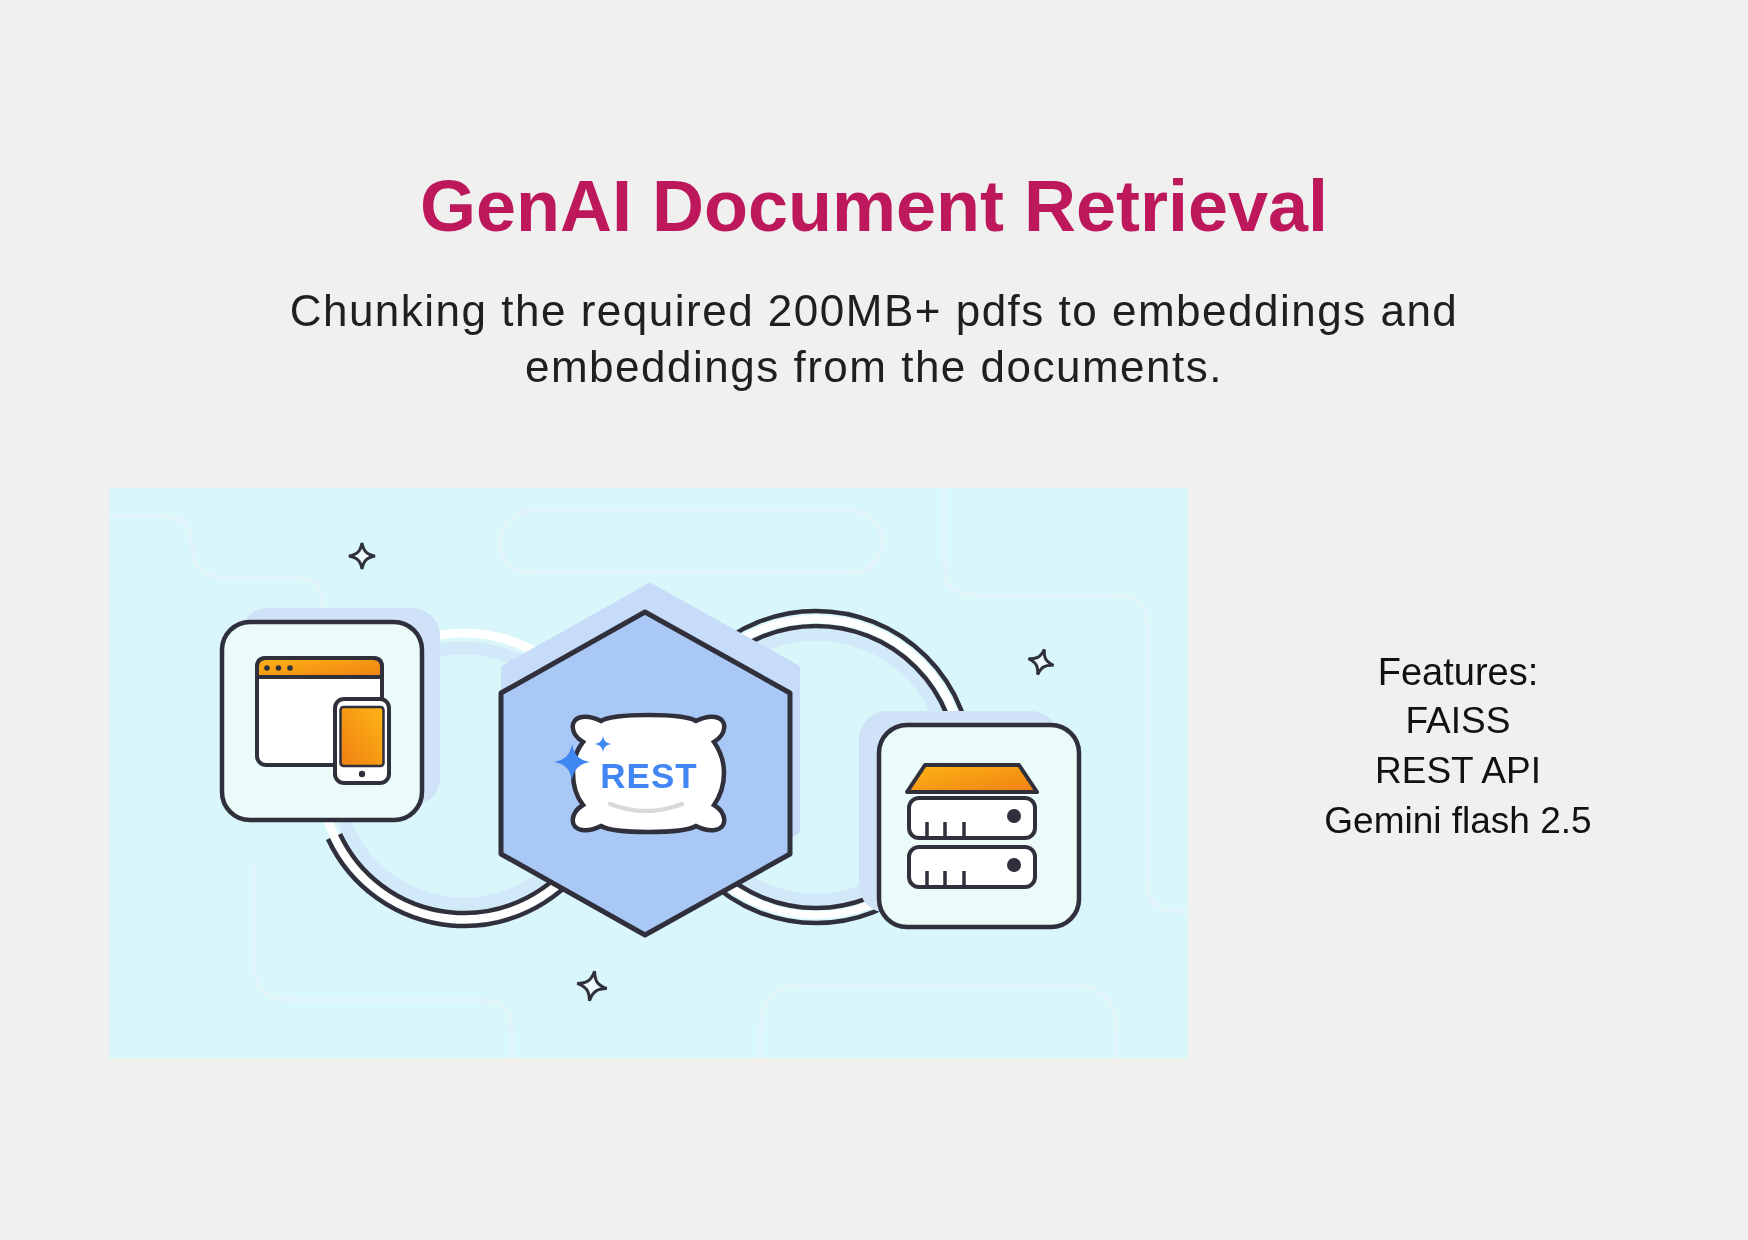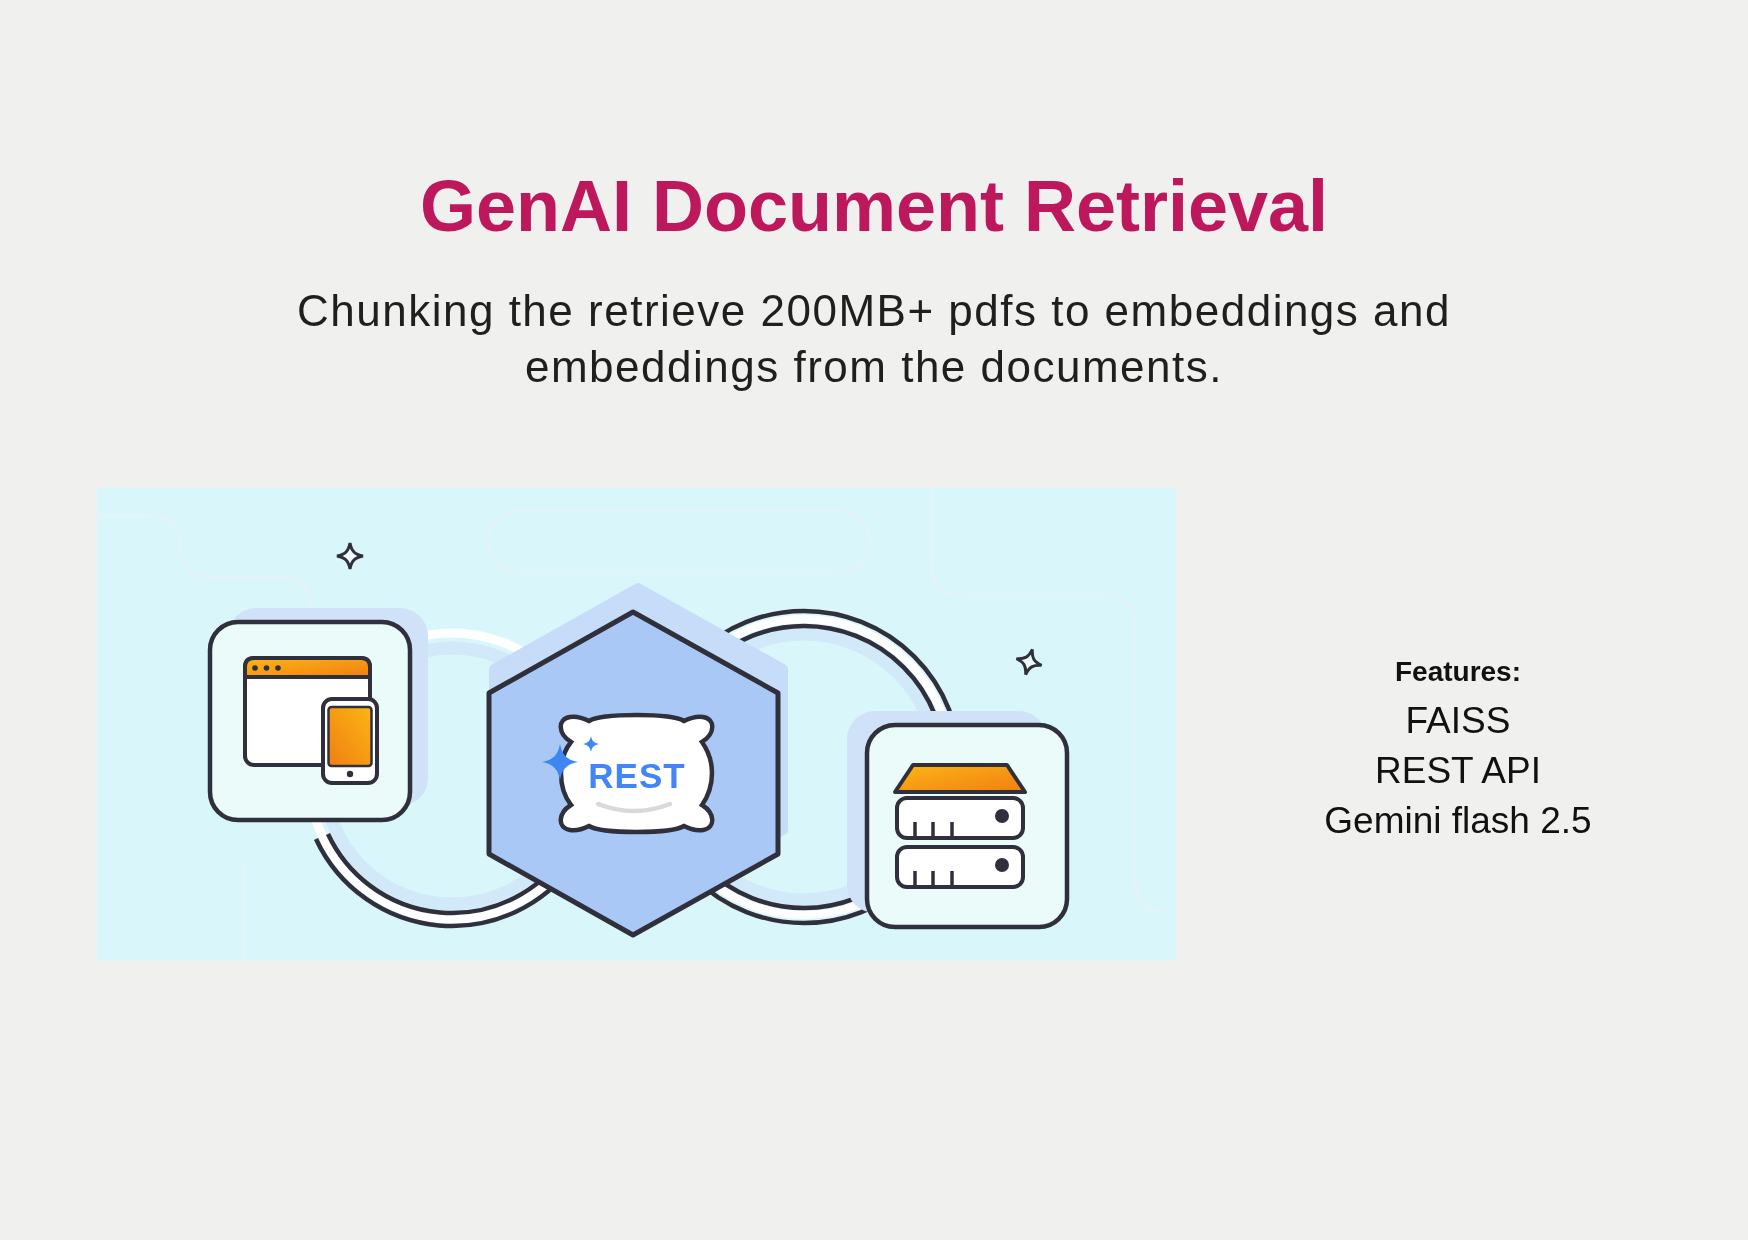--- a/index.html
+++ b/index.html
@@ -3,34 +3,34 @@
 <meta charset="utf-8">
 <style>
   html,body{margin:0;padding:0;}
   body{width:1748px;height:1240px;background:#f0f0ef;font-family:"Liberation Sans",sans-serif;position:relative;overflow:hidden;}
   .page{position:absolute;inset:0;}
   .title{position:absolute;top:164px;left:0;width:100%;text-align:center;
          font-size:72px;font-weight:800;color:#be185d;letter-spacing:0px;line-height:84px;}
   .subtitle{position:absolute;top:283px;left:0;width:100%;text-align:center;
             font-size:44px;font-weight:400;color:#1f1f1f;letter-spacing:1.5px;}
   .subtitle .line{line-height:56px;height:56px;}
-  .illustration{position:absolute;left:97px;top:488px;width:1079px;height:473px;overflow:hidden;}
+  .illustration{position:absolute;left:109px;top:488px;width:1079px;height:570px;overflow:hidden;}
   .features{position:absolute;left:1288px;top:648px;width:340px;text-align:center;color:#111;}
-  .features .heading{font-size:28px;font-weight:700;line-height:48px;}
+  .features .heading{font-size:38px;font-weight:400;line-height:48px;}
   .features .item{font-size:37px;font-weight:400;line-height:50px;}
 </style>
 </head>
 <body>
 
 <div class="page">
 
   <div class="title">GenAI Document Retrieval</div>
 
   <div class="subtitle">
-    <div class="line">Chunking the retrieve 200MB+ pdfs to embeddings and</div>
+    <div class="line">Chunking the required 200MB+ pdfs to embeddings and</div>
     <div class="line">embeddings from the documents.</div>
   </div>
 
   <div class="illustration">
     <svg width="1079" height="570" viewBox="0 0 1079 570">
       <defs>
         <linearGradient id="gradOrange" x1="0" y1="0" x2="1" y2="1">
           <stop offset="0" stop-color="#fdb515"></stop>
           <stop offset="1" stop-color="#f07f12"></stop>
         </linearGradient>

